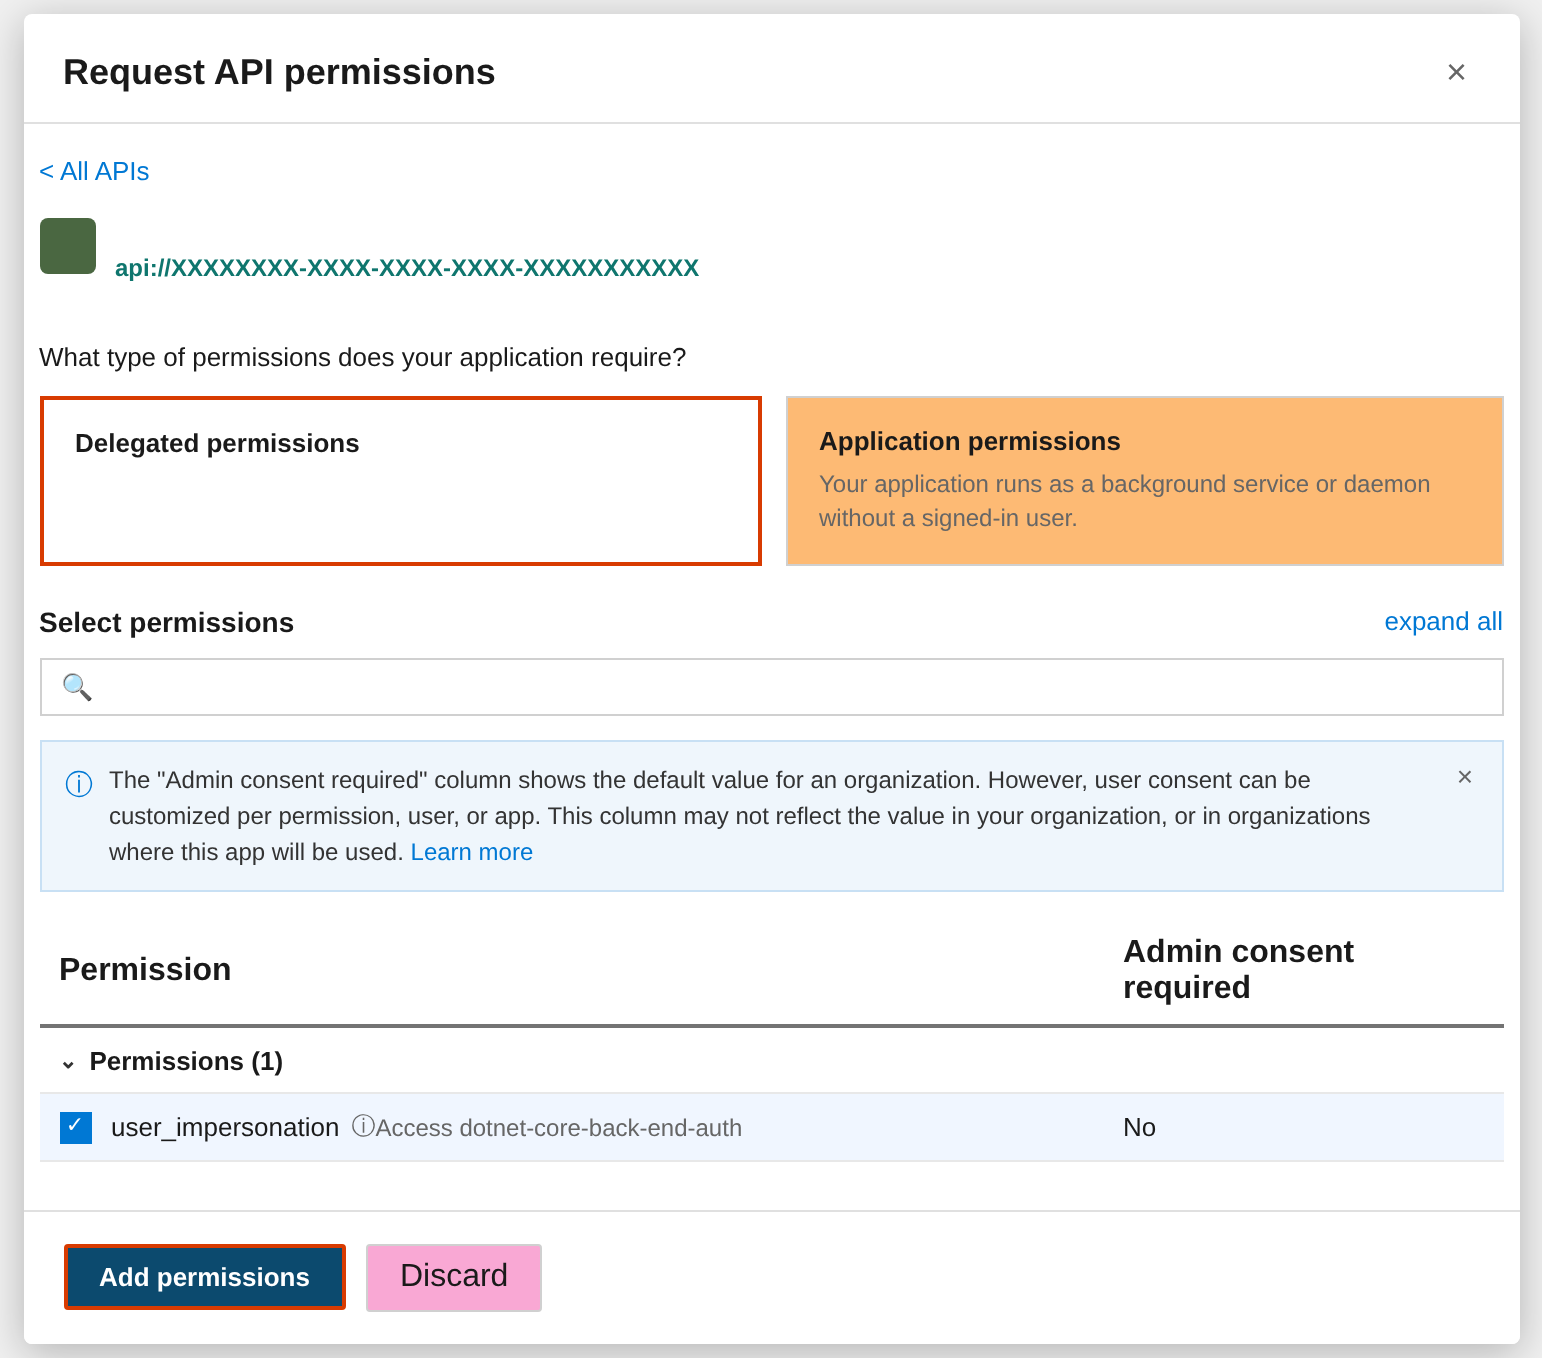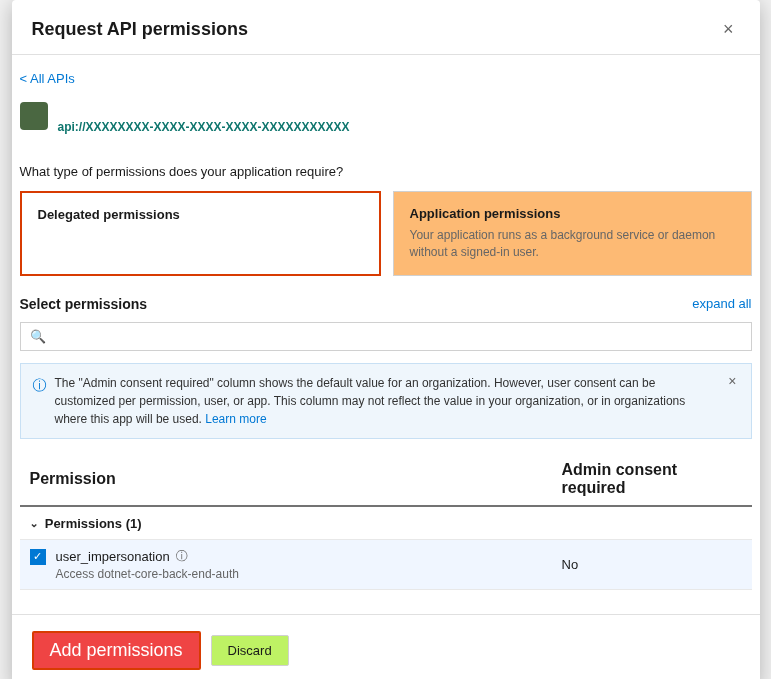--- a/index.html
+++ b/index.html
@@ -261,21 +261,21 @@
       margin-top: 1px;
       cursor: pointer;
     }
     .checkbox-custom .checkmark {
       color: #fff;
       font-size: 11px;
       line-height: 1;
     }
     .perm-name-info {
       display: flex;
-      flex-direction: column;
+      flex-direction: row;
       justify-content: flex-end;
     }
     .perm-name-row {
       display: flex;
       align-items: center;
       gap: 6px;
     }
     .perm-name-text {
       font-size: 13px;
       color: #1a1a1a;
@@ -293,35 +293,35 @@
     }
     .dialog-footer {
       padding: 16px 20px;
       border-top: 1px solid #e0e0e0;
       display: flex;
       gap: 10px;
       align-items: center;
       background: #fff;
     }
     .btn-primary {
-      background: #ef4444;
+      background: #0c4a6e;
       color: #fff;
       border: 2px solid #d83b01;
       padding: 7px 16px;
-      font-size: 18px;
-      font-weight: 400;
+      font-size: 13px;
+      font-weight: 700;
       cursor: pointer;
       border-radius: 2px;
     }
     .btn-secondary {
-      background: #bef264;
+      background: #f9a8d4;
       color: #1a1a1a;
       border: 1px solid #d0d0d0;
       padding: 7px 16px;
-      font-size: 13px;
+      font-size: 16px;
       cursor: pointer;
       border-radius: 2px;
     }
   </style>
 </head>
 <body>
 
 <div class="dialog">
 
   <div class="dialog-header">

